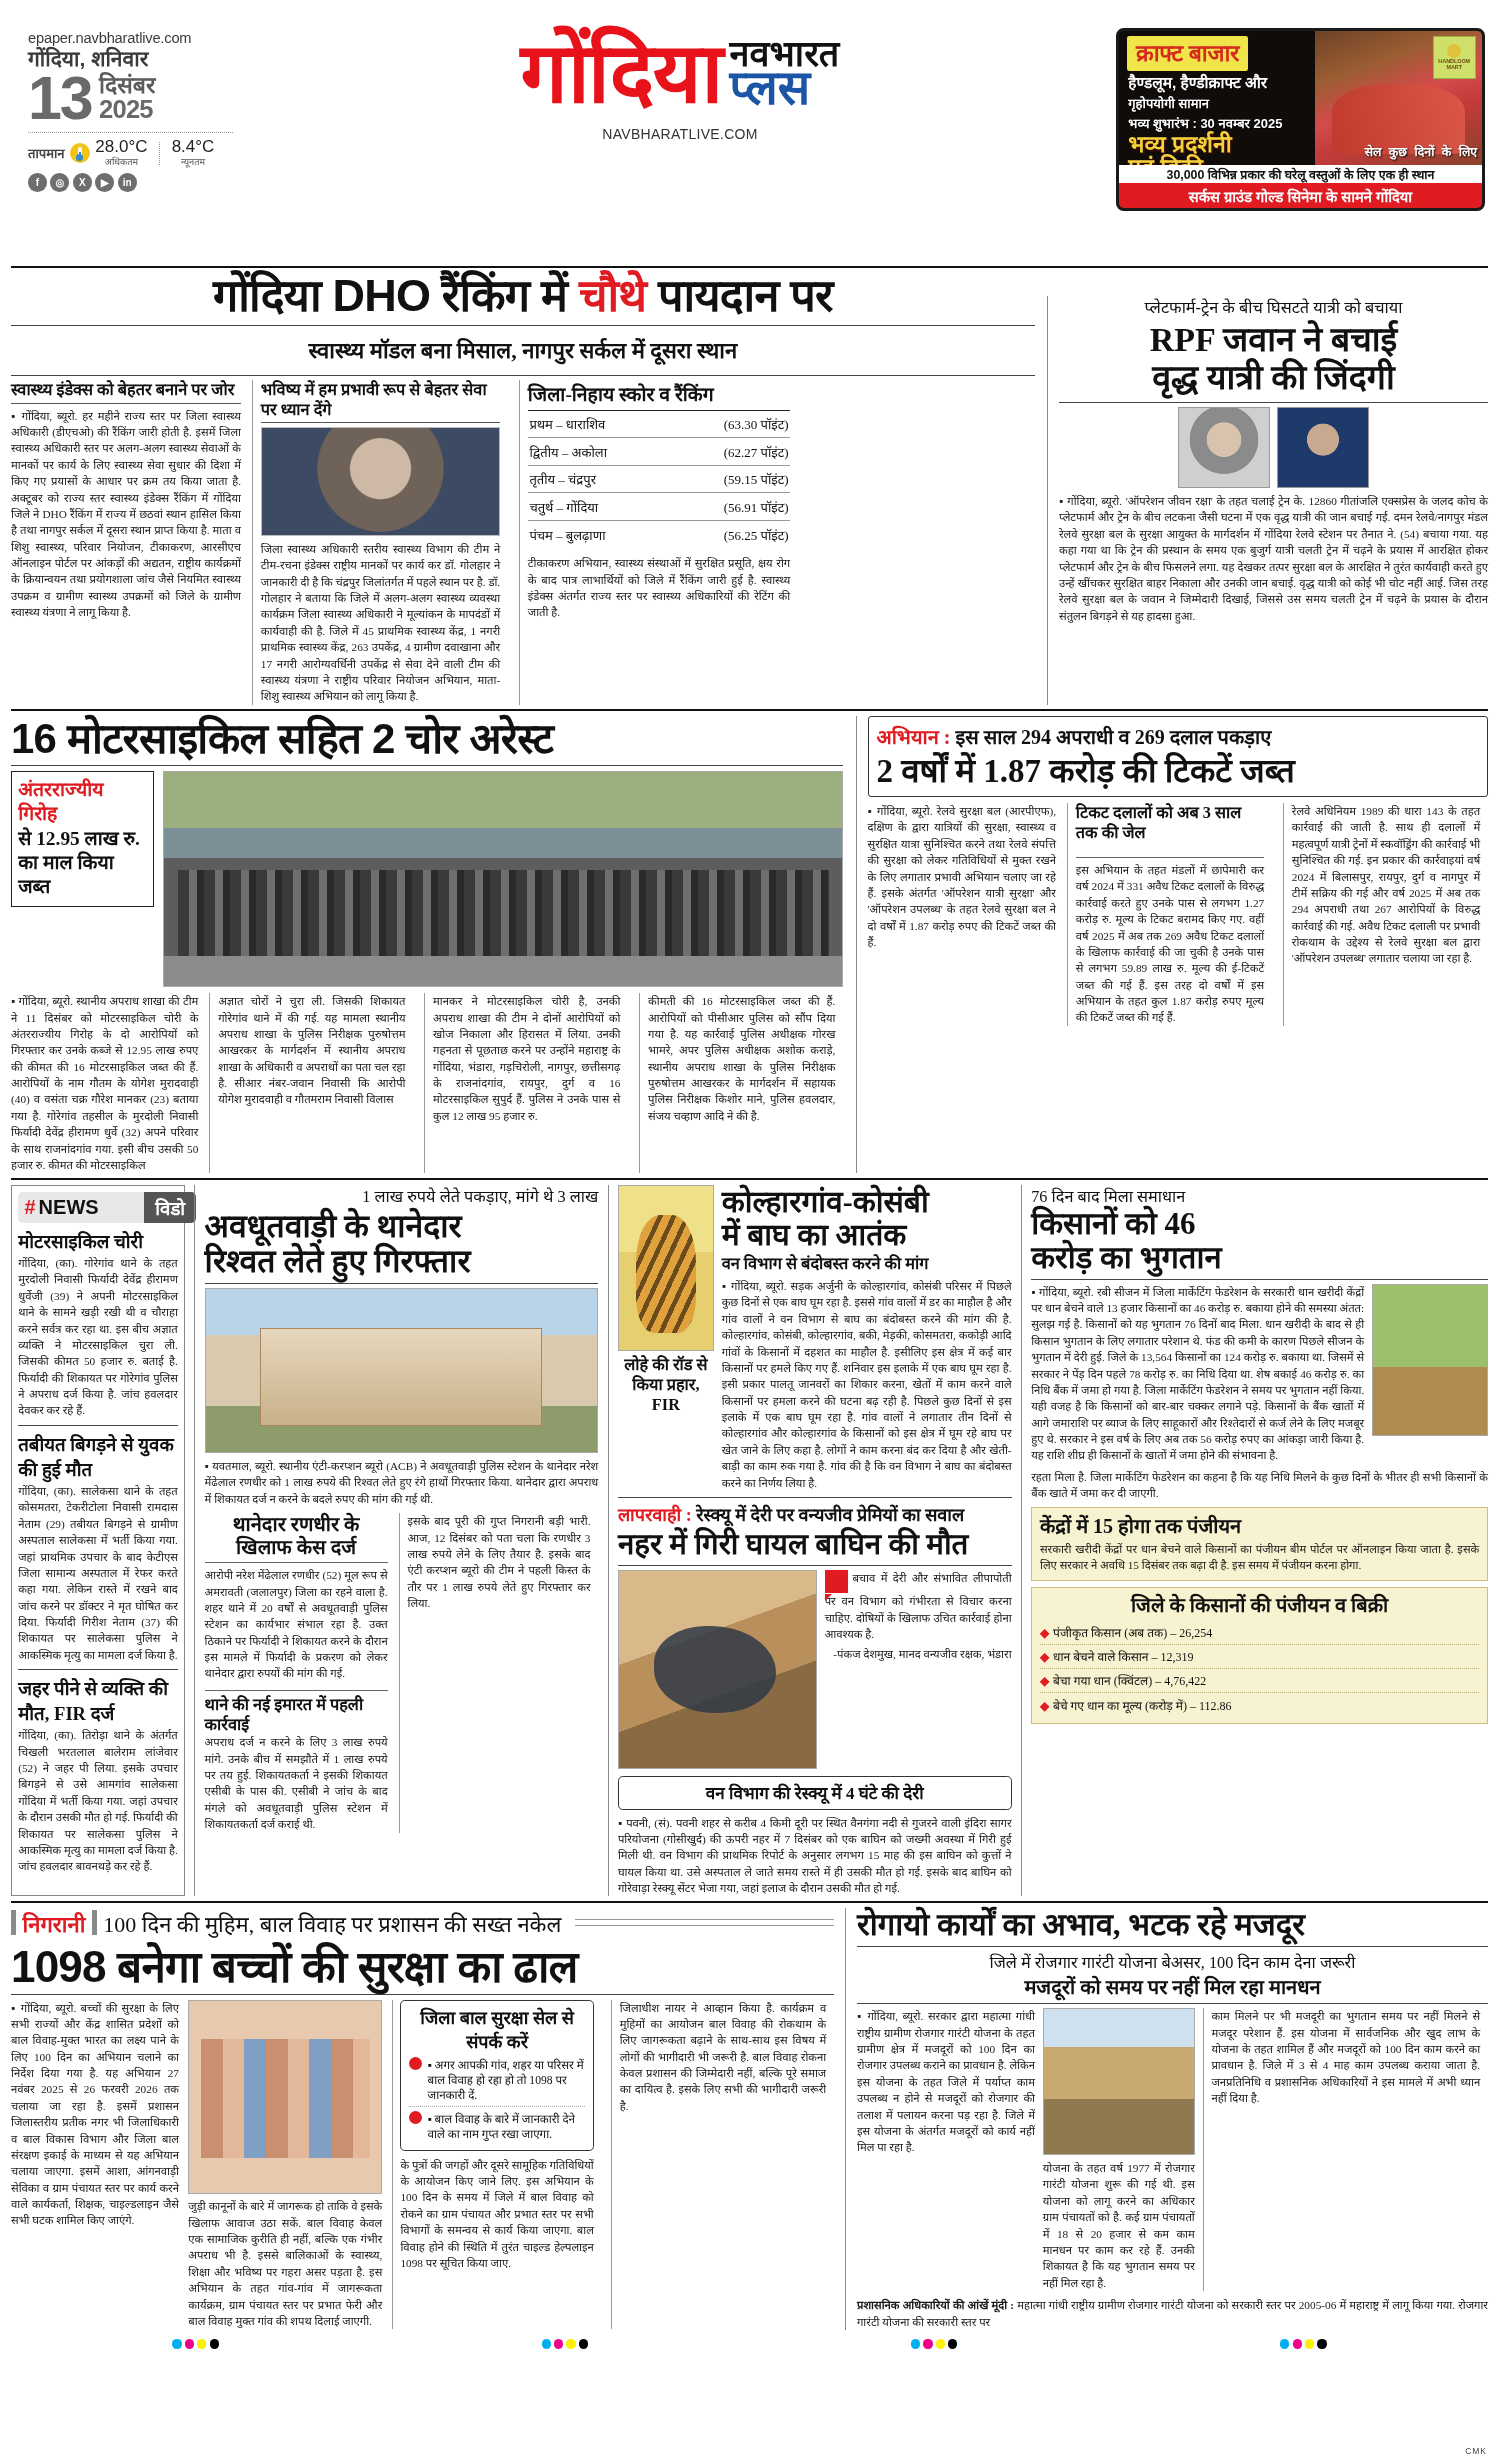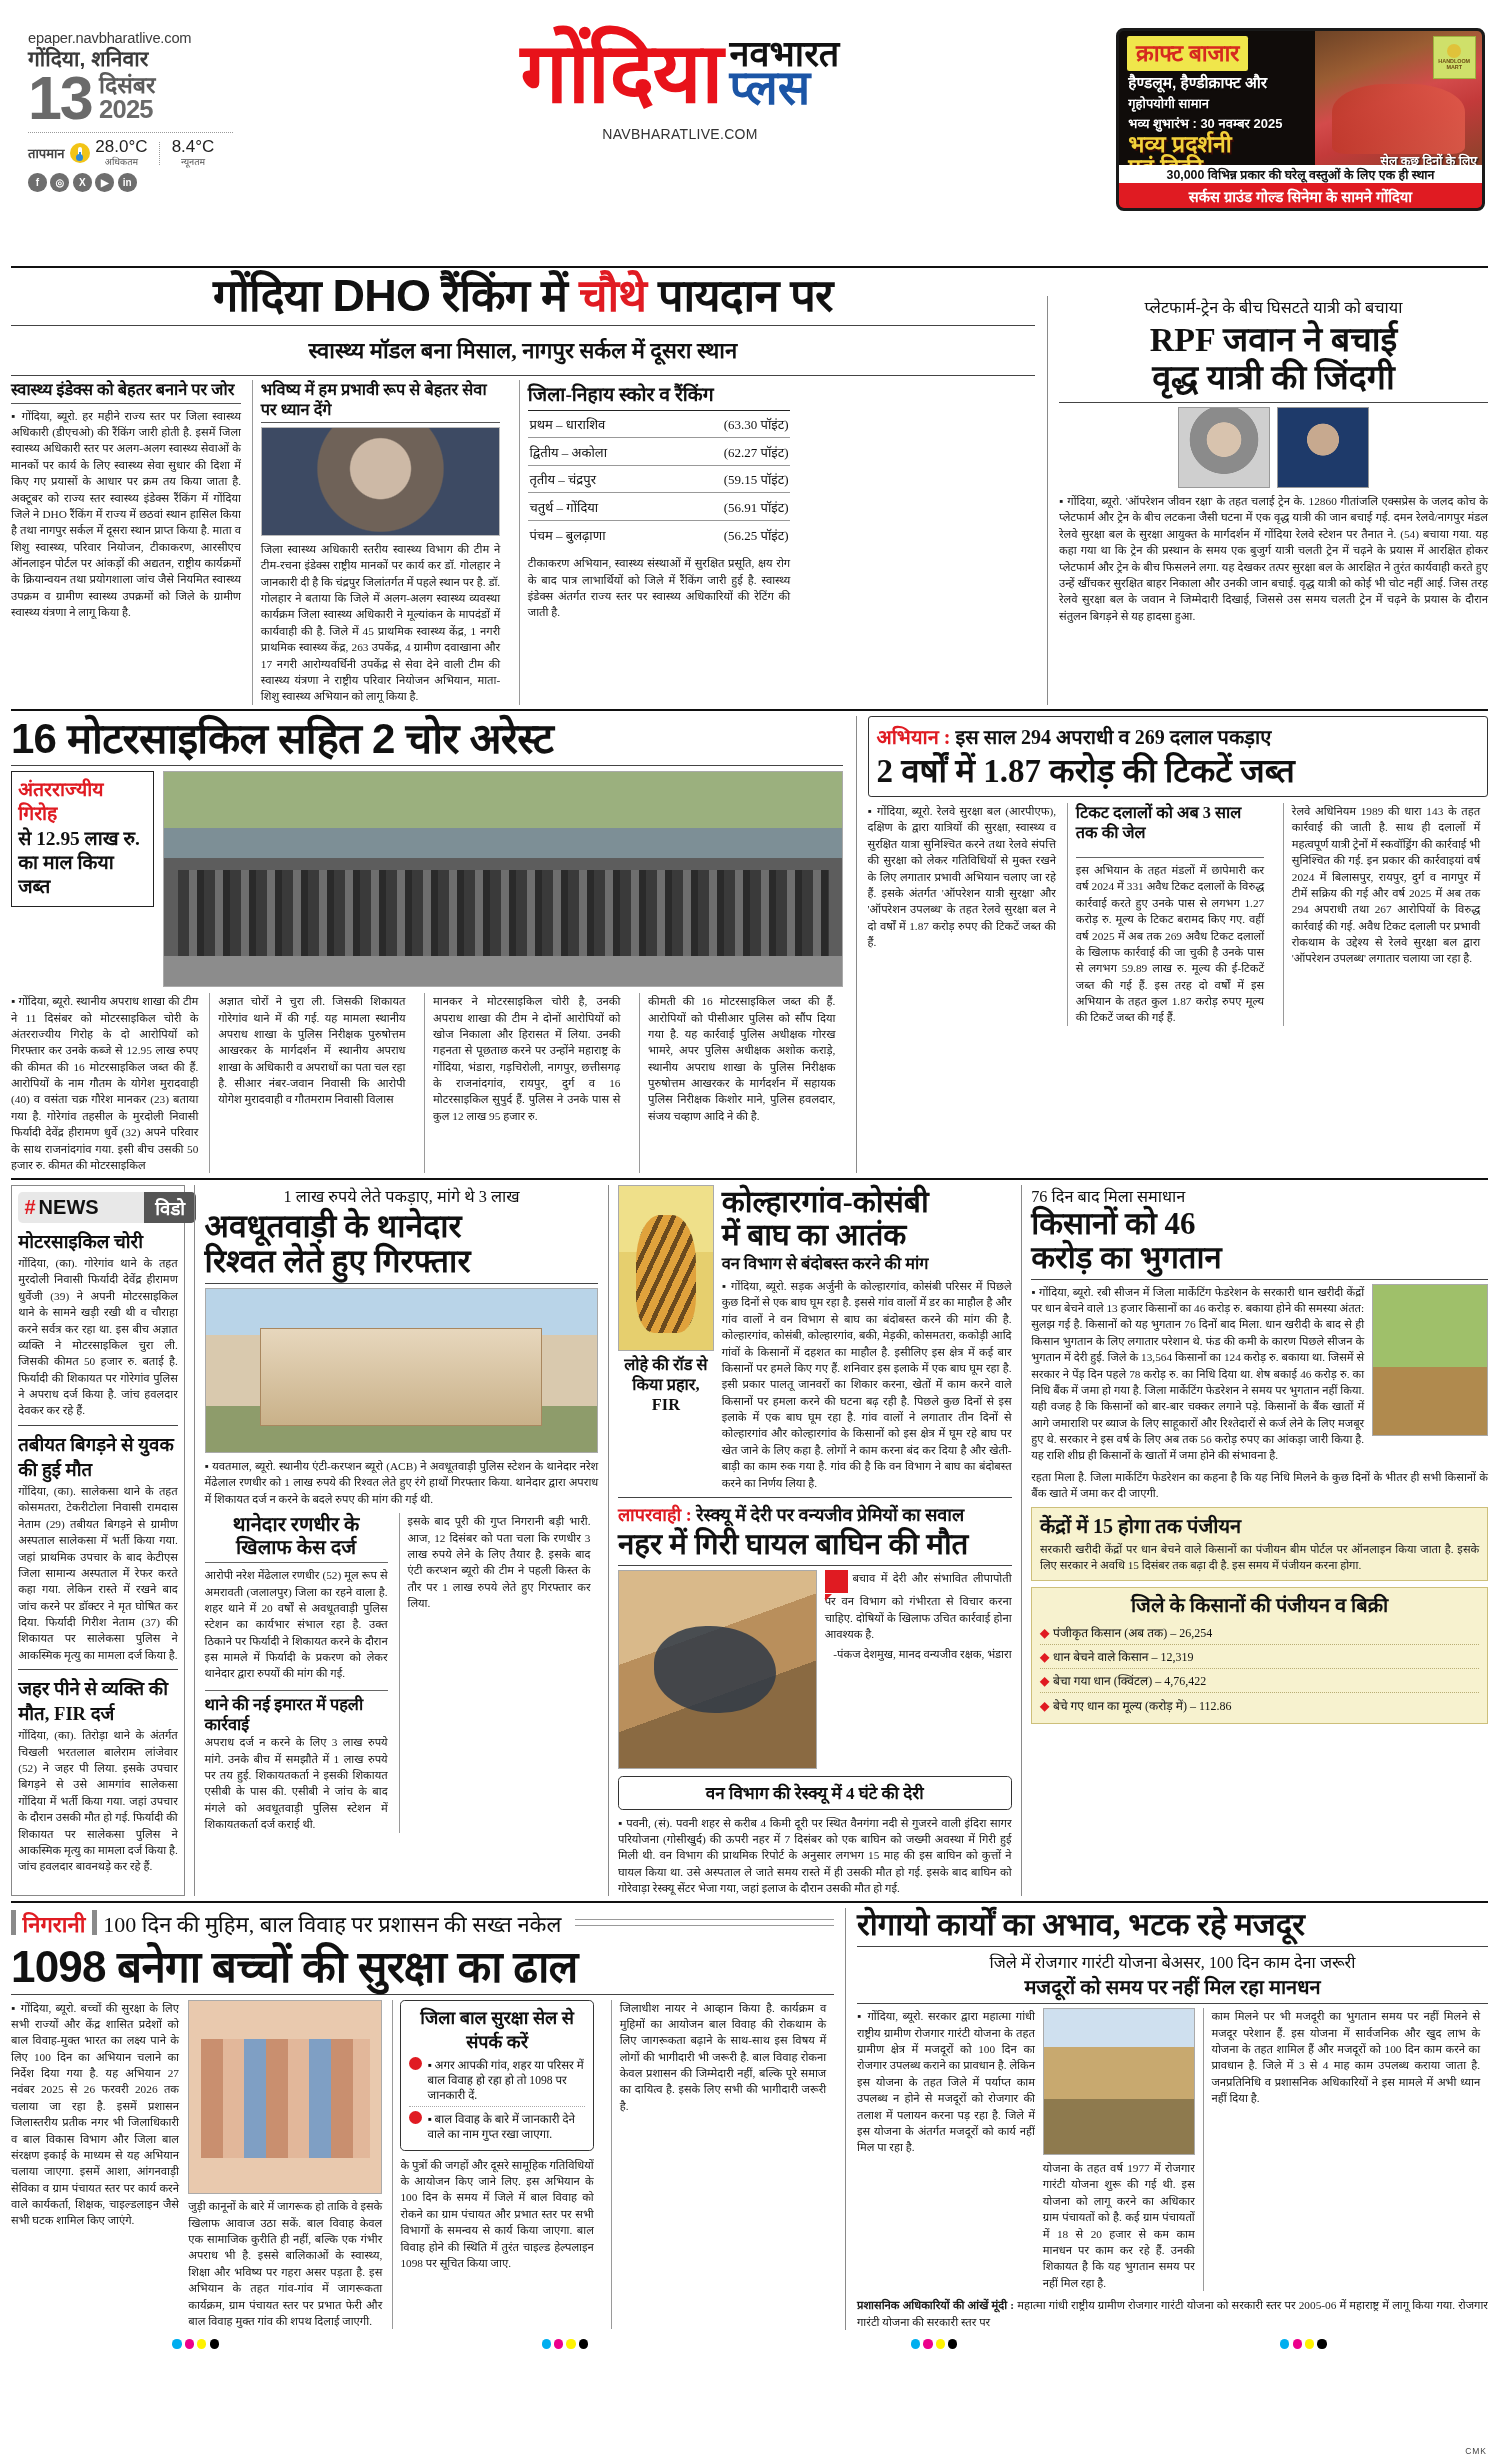--- a/index.html
+++ b/index.html
@@ -49,21 +49,21 @@
   .ad-photo:after{content:"";position:absolute;left:10%;top:35%;width:80%;height:46%;background:linear-gradient(90deg,#c0392b,#e05a4a);border-radius:40% 40% 10% 10%;opacity:.85;}
   .ad-logo { position:absolute; right:6.2px; top:4.7px; width:43px;height:43px;background:#cfe06a;border:0.8px solid #9db33e;display:flex;flex-direction:column;align-items:center;justify-content:center;}
   .ad-logo b{font-family:"Liberation Sans",sans-serif;font-size:5.4px;color:#6b4b13;line-height:1.05;text-align:center;}
   .ad-logo .mk{width:14px;height:14px;border-radius:50%;background:#e0c23a;margin-bottom:1.6px;}
   .ad-title { background:#f0e64b; display:inline-block; padding:0.8px 9.3px 2.3px 9.3px; margin:4.7px 0 0 7.8px; border-radius:2.3px;}
   .ad-title span{font-family:"Liberation Sans",sans-serif;font-weight:700;font-size:23px;color:#d62a1f;letter-spacing:-0.4px;}
   .ad-l1 { color:#fff; font-family:"Liberation Sans",sans-serif; font-weight:700; font-size:15.5px; margin-left:9.3px; margin-top:3.1px; line-height:1.15; text-shadow:0.8px 0.8px 0.8px #000;}
   .ad-l2 { color:#fff; font-family:"Liberation Sans",sans-serif; font-weight:700; font-size:13px; margin-left:9.3px; margin-top:2.3px; text-shadow:0.8px 0.8px 0.8px #000;}
   .ad-l3 { color:#f3d13a; font-family:"Liberation Sans",sans-serif; font-weight:700; font-size:23px; margin-left:9.3px; margin-top:0.8px; line-height:1; text-shadow:1.6px 1.6px 0 #3a0a05;}
   .ad-l4 { color:#f3d13a; font-family:"Liberation Sans",sans-serif; font-weight:700; font-size:23px; margin-left:9.3px; line-height:1; text-shadow:1.6px 1.6px 0 #3a0a05;}
-  .ad-sale { position:absolute; right:4.7px; bottom:39px; color:#fff; font-family:Liberation Sans, sans-serif; font-weight:700; font-size:12.4px; text-shadow:0.8px 0.8px 1.6px #000;}
+  .ad-sale { position:absolute; right:4.7px; bottom:48px; color:#fff; font-family:Liberation Mono, monospace; font-weight:700; font-size:12.4px; text-shadow:0.8px 0.8px 1.6px #000;}
   .ad-white { position:absolute; left:0; right:0; bottom:23px; background:#fff; text-align:center; font-family:"Liberation Sans",sans-serif; font-weight:700; font-size:12.4px; color:#111; padding:1.6px 0;}
   .ad-red { position:absolute; left:0; right:0; bottom:0; background:#e01b22; text-align:center; font-family:"Liberation Sans",sans-serif; font-weight:700; font-size:14.7px; color:#fff; padding:2.3px 0;}
 
   
   .rule { border-top: 2.3px solid #111; margin: 4.7px 0; }
   .rule-thin { border-top: 0.8px solid #444; margin: 3.9px 0; }
   .vrule { border-left: 0.8px solid #8a8a8a; }
 
   
   .kicker { font-family:"Liberation Serif",serif; font-size: 16.3px; color:#111; text-align:center; }
@@ -368,21 +368,21 @@
       </div>
       <div class="nb-divider"></div>
       <div>
         <div class="nb-item-title">जहर पीने से व्यक्ति की मौत, FIR दर्ज</div>
         <div class="body-txt">गोंदिया, (का). तिरोड़ा थाने के अंतर्गत चिखली भरतलाल बालेराम लांजेवार (52) ने जहर पी लिया. इसके उपचार बिगड़ने से उसे आमगांव सालेकसा गोंदिया में भर्ती किया गया. जहां उपचार के दौरान उसकी मौत हो गई. फिर्यादी की शिकायत पर सालेकसा पुलिस ने आकस्मिक मृत्यु का मामला दर्ज किया है. जांच हवलदार बावनथड़े कर रहे हैं.</div>
       </div>
     </div>
 
     <div style="width:404px;" class="vrule">
       <div style="padding-left:9.3px;">
-        <div class="kicker" style="text-align:center;">1 लाख रुपये लेते पकड़ाए, मांगे थे 3 लाख</div>
+        <div class="kicker" style="text-align:right;">1 लाख रुपये लेते पकड़ाए, मांगे थे 3 लाख</div>
         <div class="hl-lg" style="font-size:32px;margin-top:2.3px;">अवधूतवाड़ी के थानेदार</div>
         <div class="hl-lg" style="font-size:32px;">रिश्वत लेते हुए गिरफ्तार</div>
         <div class="rule-thin"></div>
         <div class="bldg-photo"></div>
         <div class="body-txt" style="margin-top:4.7px;">▪ यवतमाल, ब्यूरो. स्थानीय एंटी-करप्शन ब्यूरो (ACB) ने अवधूतवाड़ी पुलिस स्टेशन के थानेदार नरेश मेंढेलाल रणधीर को 1 लाख रुपये की रिश्वत लेते हुए रंगे हाथों गिरफ्तार किया. थानेदार द्वारा अपराध में शिकायत दर्ज न करने के बदले रुपए की मांग की गई थी.</div>
         <div class="cols" style="margin-top:6.2px;">
           <div class="col">
             <div class="hl-sm" style="text-align:center;">थानेदार रणधीर के</div>
             <div class="hl-sm" style="text-align:center;border-bottom:0.8px solid #666;padding-bottom:3.1px;margin-bottom:3.9px;">खिलाफ केस दर्ज</div>
             <div class="body-txt">आरोपी नरेश मेंढेलाल रणधीर (52) मूल रूप से अमरावती (जलालपुर) जिला का रहने वाला है. शहर थाने में 20 वर्षों से अवधूतवाड़ी पुलिस स्टेशन का कार्यभार संभाल रहा है. उक्त ठिकाने पर फिर्यादी ने शिकायत करने के दौरान इस मामले में फिर्यादी के प्रकरण को लेकर थानेदार द्वारा रुपयों की मांग की गई.</div>

